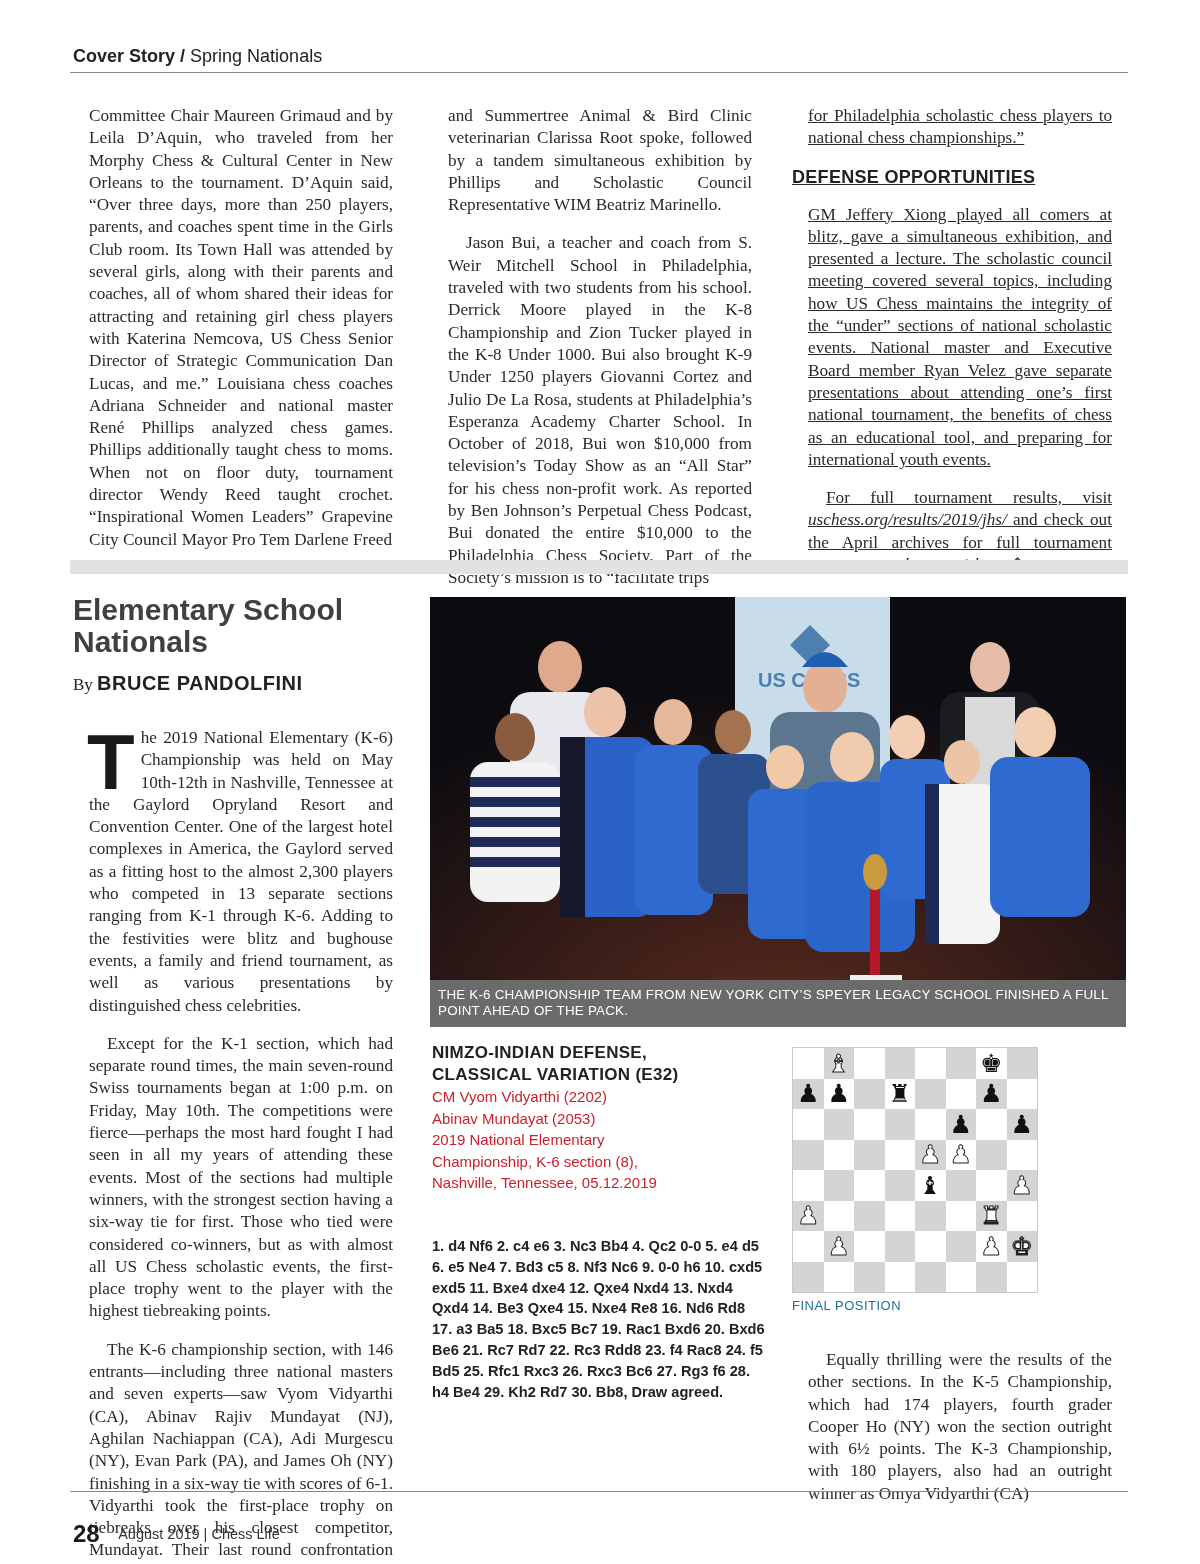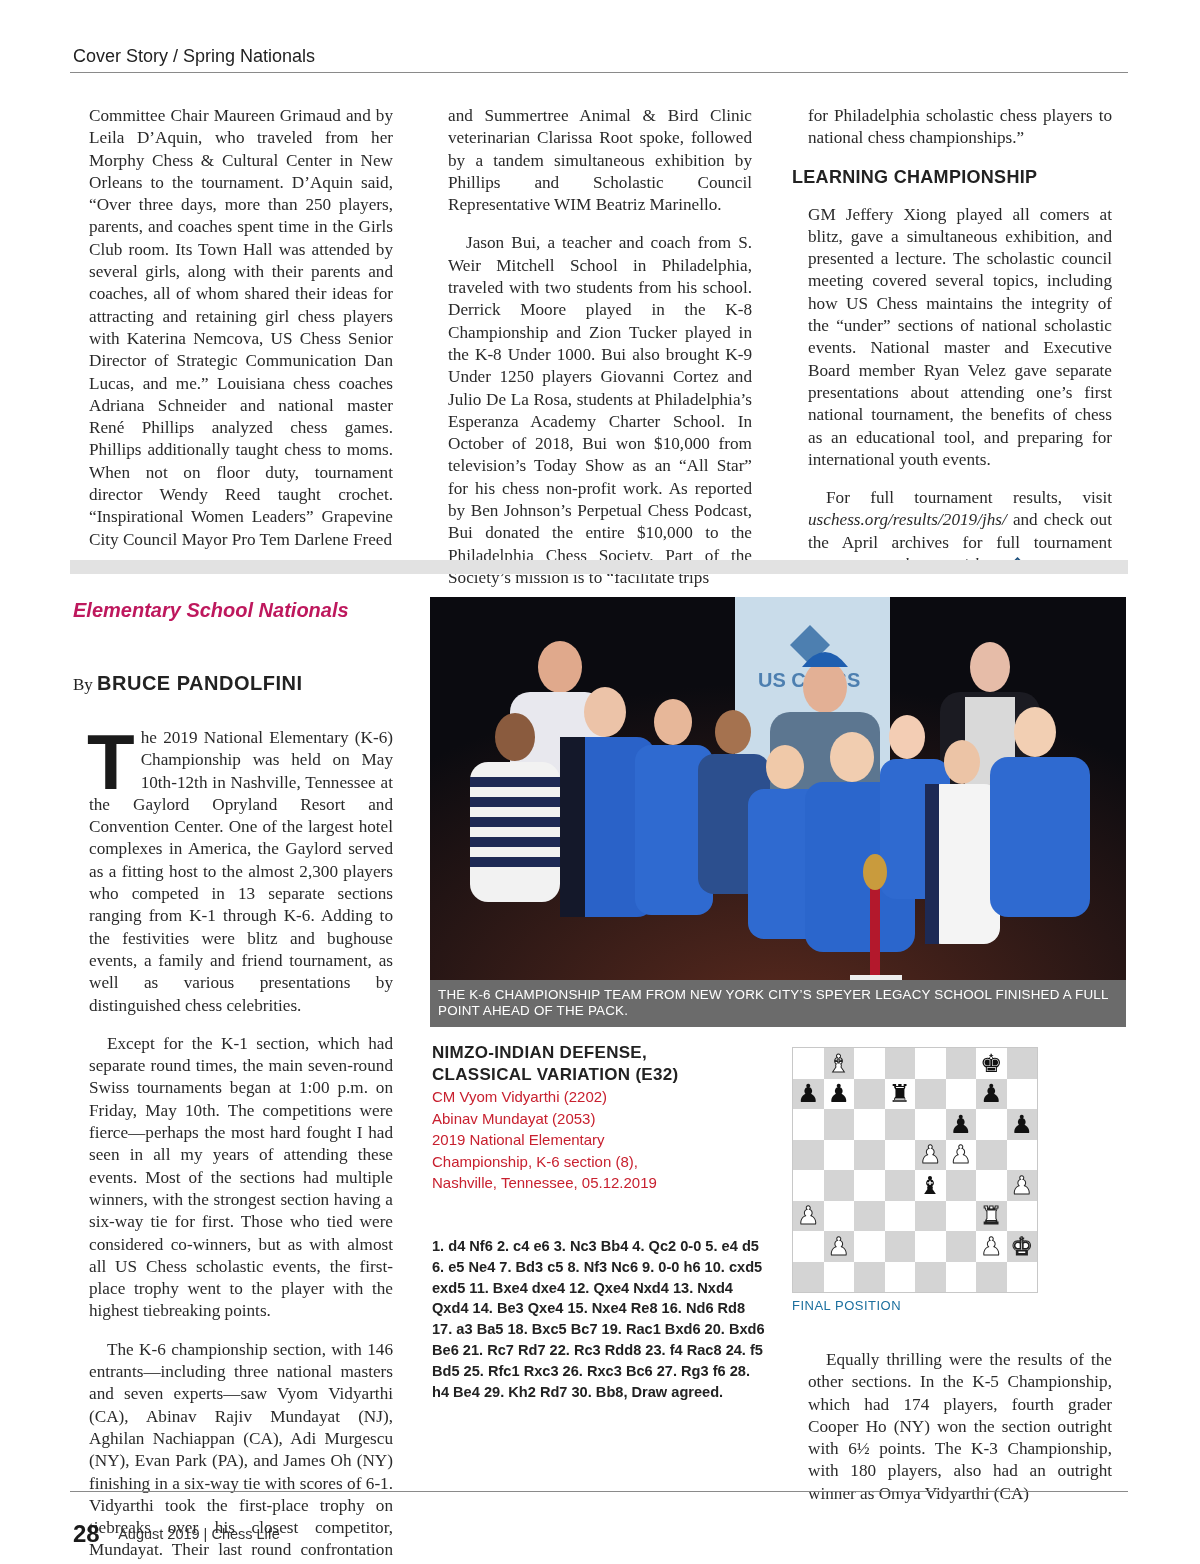--- a/index.html
+++ b/index.html
@@ -1,31 +1,31 @@
 <!DOCTYPE html>
 <html><head>
 <meta charset="utf-8">
 <style>
   html, body { margin: 0; padding: 0; }
   body { width: 1200px; height: 1564px; background: #ffffff; position: relative; overflow: hidden; font-family: "Liberation Serif", "DejaVu Serif", serif; color: #2a2a2a; }
   .header { position: absolute; left: 73px; top: 46px; font-family: "Liberation Sans", sans-serif; font-size: 18px; color: #222; }
-  .header .sec { font-weight: normal; }
+  .header .sec { font-weight: bold; }
   .header .sub { font-weight: normal; }
   .rule-top { position: absolute; left: 70px; top: 72px; width: 1058px; height: 1px; background: #8a8a8a; }
   .col { position: absolute; font-size: 17.2px; line-height: 22.3px; text-align: justify; }
   .col p { margin: 16px; }
   .col p.ind { text-indent: 18px; }
   .c1 { left: 73px; top: 89px; width: 336px; }
   .c2 { left: 432px; top: 89px; width: 336px; }
-  .c3 { left: 792px; top: 89px; width: 336px; }
+  .c3 { left: 792px; top: 89px; width: 336px; text-decoration: underline; }
   .subhead { font-family: "Liberation Sans", sans-serif; font-weight: bold; font-size: 18px; color: #222; margin: 16px 0 0 0; line-height: 22px; letter-spacing: 0.3px; }
   .link-i { font-style: italic; }
   .endmark { display: inline-block; width: 15px; height: 15px; vertical-align: -2px; }
   .band { position: absolute; left: 70px; top: 560px; width: 1058px; height: 14px; background: #e2e2e2; }
-  .art-title { position: absolute; left: 73px; top: 594px; width: 340px; font-family: "Liberation Sans", sans-serif; font-weight: bold; font-size: 20px; line-height: 32px; color: #be185d; font-style: italic; }
+  .art-title { position: absolute; left: 73px; top: 594px; width: 340px; font-family: "Liberation Sans", sans-serif; font-weight: bold; font-size: 30px; line-height: 32px; color: #404040; }
   .byline { position: absolute; left: 73px; top: 672px; font-size: 17px; color: #222; }
   .byline .name { font-family: "Liberation Sans", sans-serif; font-weight: bold; font-size: 20px; letter-spacing: 0.5px; }
   .c4 { left: 73px; top: 711px; width: 336px; }
   .dropcap { float: left; font-family: "Liberation Sans", sans-serif; font-weight: bold; font-size: 78px; line-height: 62px; height: 62px; margin: 4px 6px 0 -2px; color: #1a1a1a; }
   .photo { position: absolute; left: 430px; top: 597px; width: 696px; height: 430px; overflow: hidden; background: #0b0b10; }
   .photo svg { display: block; }
   .caption { position: absolute; left: 0; bottom: 0; width: 100%; height: 47px; background: #6b6b6b; color: #fff; font-family: "Liberation Sans", sans-serif; font-size: 13.4px; line-height: 16px; padding: 7px 8px 0 8px; box-sizing: border-box; letter-spacing: 0.2px; }
   .game { position: absolute; left: 432px; top: 1042px; width: 340px; font-family: "Liberation Sans", sans-serif; }
   .game .gtitle { font-weight: bold; font-size: 17px; line-height: 22px; color: #222; letter-spacing: 0.3px; }
   .game .meta { color: #c8202f; font-size: 15px; line-height: 21.5px; }
@@ -56,21 +56,21 @@
   <p>Committee Chair Maureen Grimaud and by Leila D’Aquin, who traveled from her Morphy Chess &amp; Cultural Center in New Orleans to the tournament. D’Aquin said, “Over three days, more than 250 players, parents, and coaches spent time in the Girls Club room. Its Town Hall was attended by several girls, along with their parents and coaches, all of whom shared their ideas for attracting and retaining girl chess players with Katerina Nemcova, US Chess Senior Director of Strategic Communication Dan Lucas, and me.” Louisiana chess coaches Adriana Schneider and national master René Phillips analyzed chess games. Phillips additionally taught chess to moms. When not on floor duty, tournament director Wendy Reed taught crochet. “Inspirational Women Leaders” Grapevine City Council Mayor Pro Tem Darlene Freed</p>
 </div>
 
 <div class="col c2">
   <p>and Summertree Animal &amp; Bird Clinic veterinarian Clarissa Root spoke, followed by a tandem simultaneous exhibition by Phillips and Scholastic Council Representative WIM Beatriz Marinello.</p>
   <p class="ind">Jason Bui, a teacher and coach from S. Weir Mitchell School in Philadelphia, traveled with two students from his school. Derrick Moore played in the K-8 Championship and Zion Tucker played in the K-8 Under 1000. Bui also brought K-9 Under 1250 players Giovanni Cortez and Julio De La Rosa, students at Philadelphia’s Esperanza Academy Charter School. In October of 2018, Bui won $10,000 from television’s Today Show as an “All Star” for his chess non-profit work. As reported by Ben Johnson’s Perpetual Chess Podcast, Bui donated the entire $10,000 to the Philadelphia Chess Society. Part of the Society’s mission is to “facilitate trips</p>
 </div>
 
 <div class="col c3">
   <p>for Philadelphia scholastic chess players to national chess championships.”</p>
-  <div class="subhead">LEARNING CHAMPIONSHIP</div>
+  <div class="subhead">DEFENSE OPPORTUNITIES</div>
   <p>GM Jeffery Xiong played all comers at blitz, gave a simultaneous exhibition, and presented a lecture. The scholastic council meeting covered several topics, including how US Chess maintains the integrity of the “under” sections of national scholastic events. National master and Executive Board member Ryan Velez gave separate presentations about attending one’s first national tournament, the benefits of chess as an educational tool, and preparing for international youth events.</p>
   <p class="ind"><span>For full tournament results, visit </span><span class="link-i">uschess.org/results/2019/jhs/</span><span> and check out the April archives for full tournament reports on </span><span class="link-i">uschess.org/clo.</span><span class="endmark"><svg width="15" height="15" viewBox="0 0 15 15">
           <polygon points="7.5,0 15,7.5 7.5,15 0,7.5" fill="#1c4f7c"></polygon>
           <rect x="6.5" y="5" width="2" height="7" fill="#fff"></rect>
           <polygon points="7.5,2.5 10,5.5 5,5.5" fill="#fff"></polygon>
         </svg></span></p>
 </div>
 
 <div class="band"></div>
 

